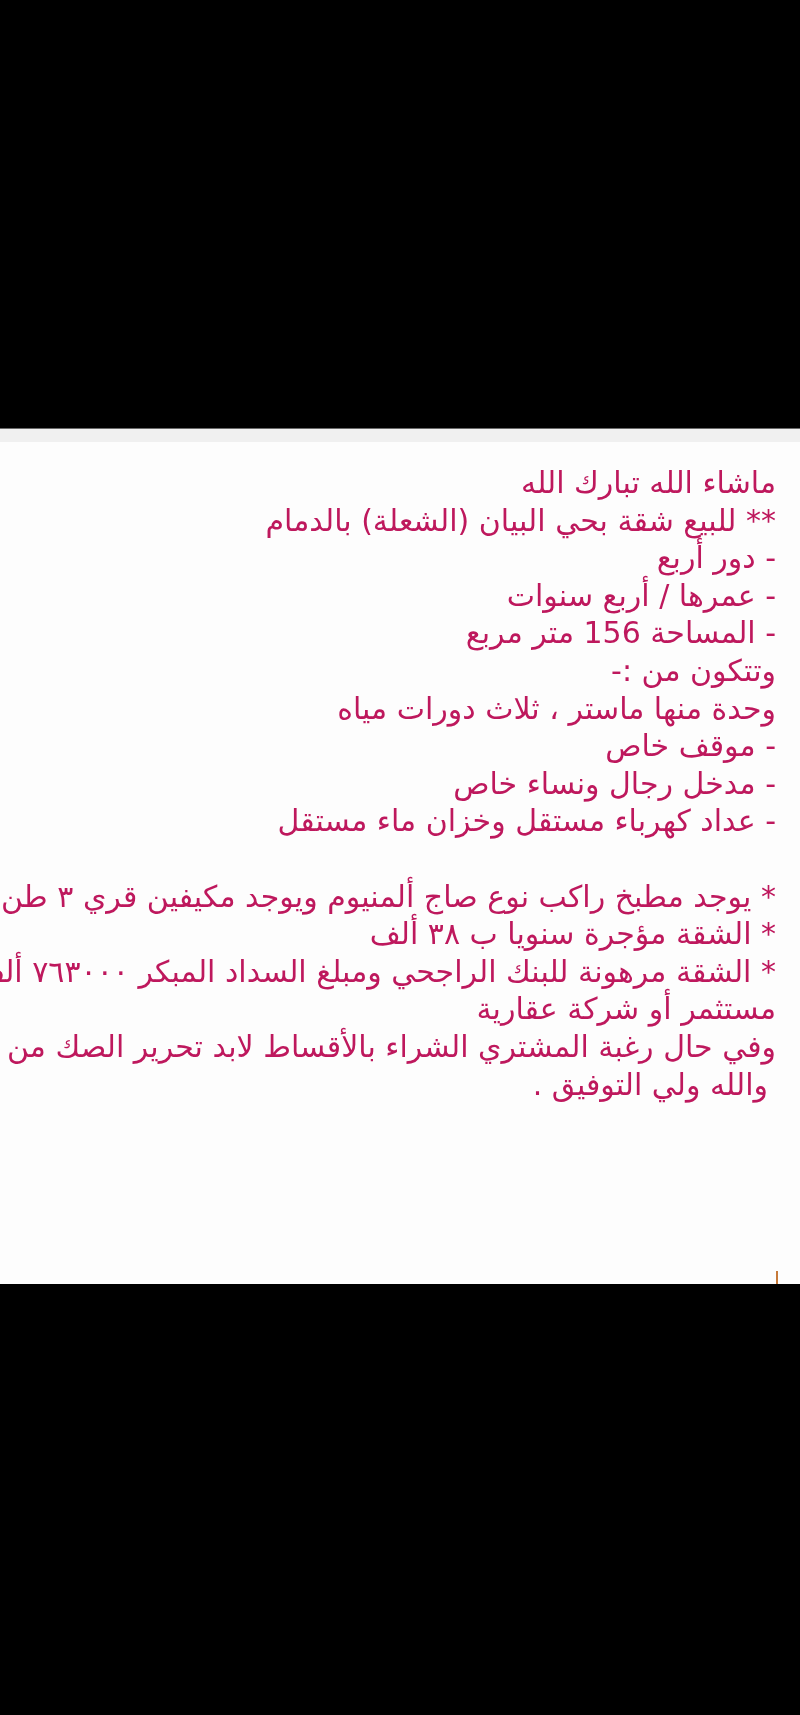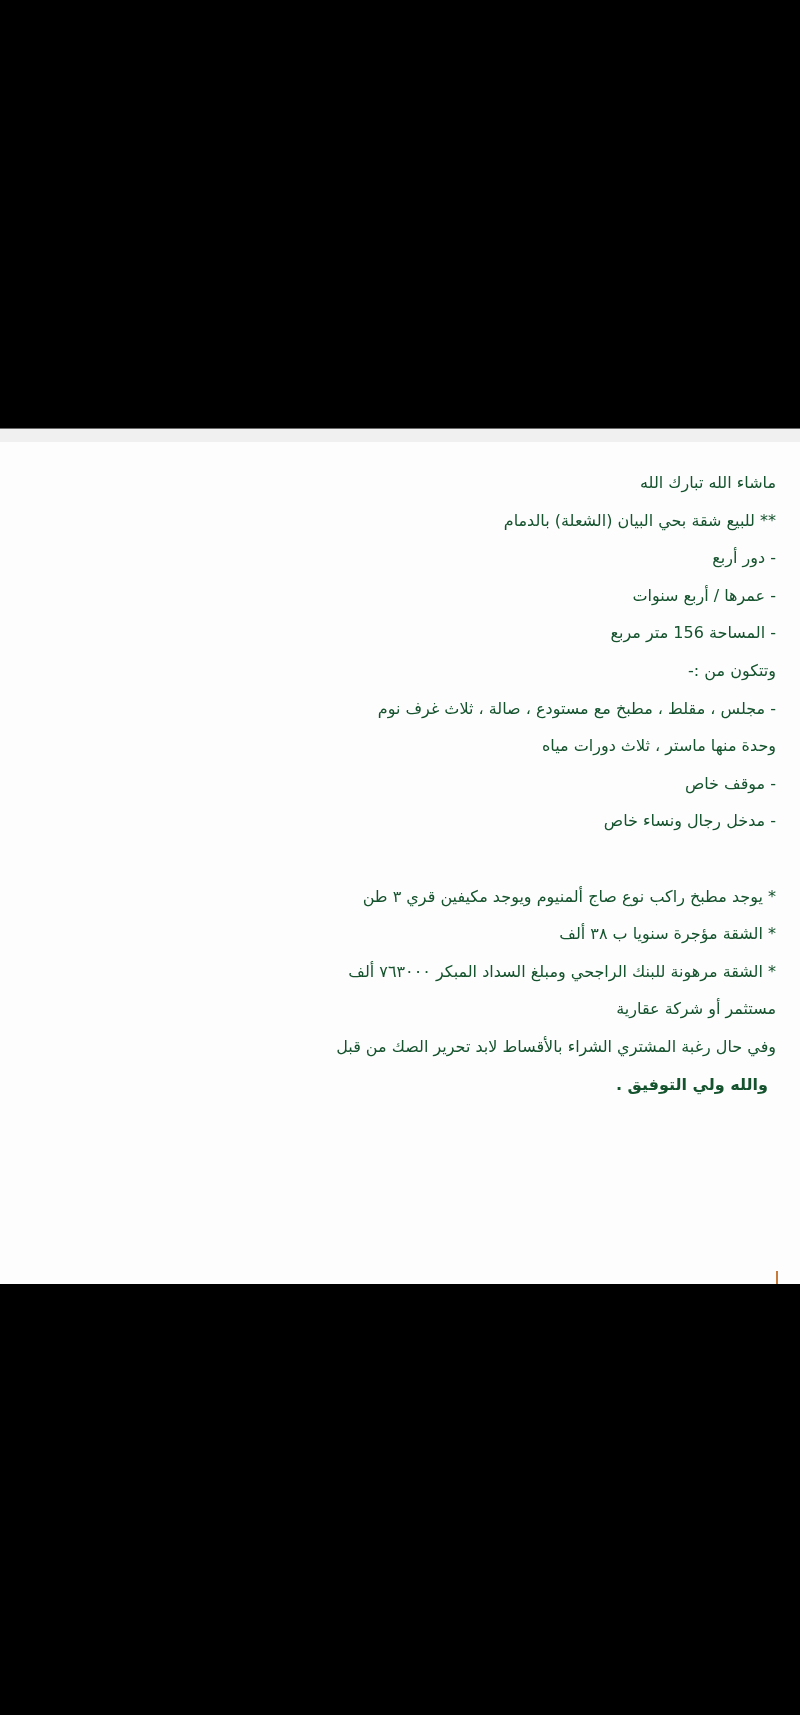--- a/index.html
+++ b/index.html
@@ -11,45 +11,45 @@
     .top-black { position: absolute; left: 0; top: 0; width: 800px; height: 427px; background: #000; }
     .content-card {
       position: absolute; left: 0; top: 428px; width: 800px; height: 856px;
       background: #fdfdfd;
       border-top: 1px solid #6a6a6a;
     }
     .grey-strip { position: absolute; left: 0; top: 0; width: 800px; height: 13px; background: #f0f0f0; }
     .text-block {
       position: absolute; right: 24px; top: 35px; width: 760px;
       direction: rtl; text-align: right;
-      font-size: 16px; line-height: 37.6px; color: #14532d;
+      font-size: 30px; line-height: 37.6px; color: #be185d;
     }
     .text-line { white-space: nowrap; display: block; min-height: 37.6px; }
-    .text-line.indent { padding-right: 8px; font-weight: bold; }
+    .text-line.indent { padding-right: 8px; }
     .cursor-mark { position: absolute; left: 776px; top: 842px; width: 2px; height: 14px; background: #c77a3a; }
     .bottom-black { position: absolute; left: 0; top: 1284px; width: 800px; height: 431px; background: #000; }
   </style>
 </head>
 <body>
 
 <div class="top-black"></div>
 
 <div class="content-card">
   <div class="grey-strip"></div>
   <div class="text-block">
     <span class="text-line">ماشاء الله تبارك الله</span>
     <span class="text-line">** للبيع شقة بحي البيان (الشعلة) بالدمام</span>
     <span class="text-line">- دور أربع</span>
     <span class="text-line">- عمرها / أربع سنوات</span>
     <span class="text-line">- المساحة 156 متر مربع</span>
     <span class="text-line">وتتكون من :-</span>
-    <span class="text-line">- مجلس ، مقلط ، مطبخ مع مستودع ، صالة ، ثلاث غرف نوم</span>
     <span class="text-line">وحدة منها ماستر ، ثلاث دورات مياه</span>
     <span class="text-line">- موقف خاص</span>
     <span class="text-line">- مدخل رجال ونساء خاص</span>
+    <span class="text-line">- عداد كهرباء مستقل وخزان ماء مستقل</span>
     <span class="text-line"></span>
     <span class="text-line">* يوجد مطبخ راكب نوع صاج ألمنيوم ويوجد مكيفين قري ٣ طن</span>
     <span class="text-line">* الشقة مؤجرة سنويا ب ٣٨ ألف</span>
     <span class="text-line">* الشقة مرهونة للبنك الراجحي ومبلغ السداد المبكر ٧٦٣٠٠٠ ألف</span>
     <span class="text-line">مستثمر أو شركة عقارية</span>
     <span class="text-line">وفي حال رغبة المشتري الشراء بالأقساط لابد تحرير الصك من قبل</span>
     <span class="text-line indent">والله ولي التوفيق .</span>
   </div>
   <div class="cursor-mark"></div>
 </div>

